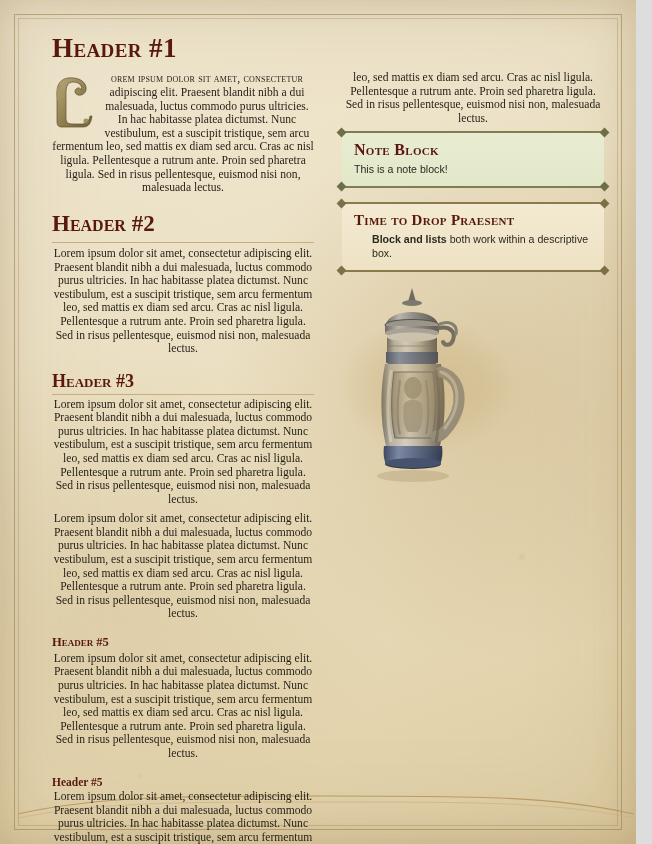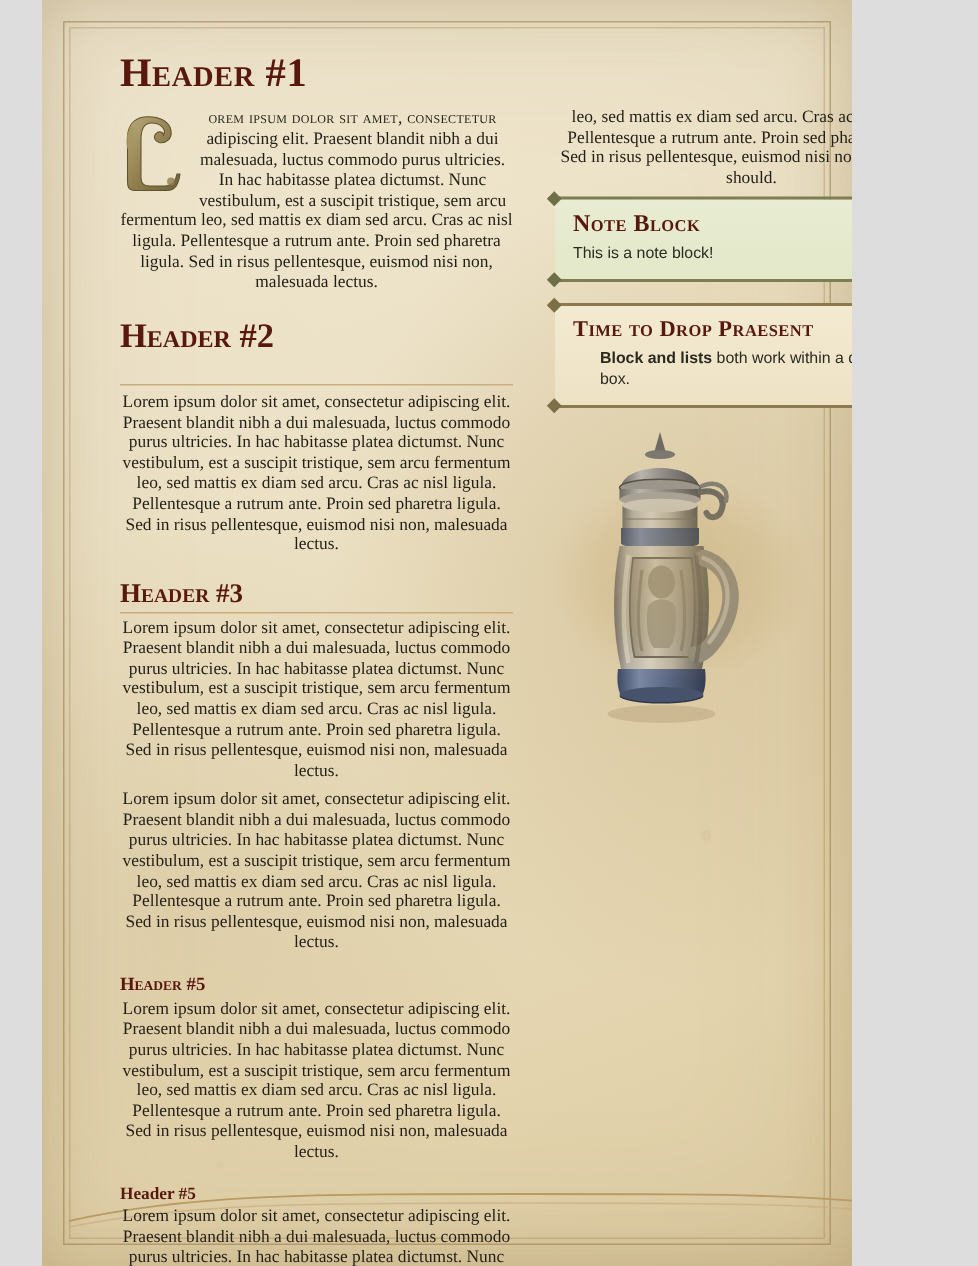--- a/index.html
+++ b/index.html
@@ -8,30 +8,29 @@
   }
   body {
     width: 652px;
     height: 844px;
     overflow: hidden;
     font-family: "Liberation Serif", serif;
     background: #ddd;
   }
   .page {
     position: relative;
-    width: 540px;
+    width: 636px;
     height: 844px;
     box-sizing: border-box;
     background:
       radial-gradient(ellipse 60% 45% at 78% 46%, rgba(196,170,120,0.42) 0%, rgba(196,170,120,0.22) 38%, rgba(196,170,120,0.0) 72%),
       radial-gradient(ellipse 55% 40% at 18% 72%, rgba(200,178,132,0.30) 0%, rgba(200,178,132,0.10) 50%, rgba(200,178,132,0) 78%),
       radial-gradient(ellipse 80% 60% at 50% 10%, rgba(238,228,202,0.65) 0%, rgba(236,224,195,0.1) 70%, rgba(0,0,0,0) 100%),
       linear-gradient(160deg, #efe7d2 0%, #ece2c8 25%, #e9ddbd 55%, #e3d4ae 80%, #dccba2 100%);
     overflow: hidden;
-    margin-left: 28px;
   }
   
   .grain {
     position: absolute;
     inset: 0;
     background-image:
       radial-gradient(circle at 12% 18%, rgba(150,120,70,0.07) 0 2px, rgba(0,0,0,0) 3px),
       radial-gradient(circle at 33% 55%, rgba(150,120,70,0.06) 0 3px, rgba(0,0,0,0) 4px),
       radial-gradient(circle at 68% 28%, rgba(150,120,70,0.05) 0 2px, rgba(0,0,0,0) 3px),
       radial-gradient(circle at 82% 66%, rgba(150,120,70,0.07) 0 3px, rgba(0,0,0,0) 4px),
@@ -103,21 +102,21 @@
   }
   h2.h2 {
     font-family: "Liberation Serif", serif;
     font-variant: small-caps;
     font-weight: bold;
     color: #58180d;
     font-size: 23px;
     margin: 16px 0 4px 0;
     line-height: 1.1;
     border-bottom: 1.5px solid #c9ad7f;
-    padding-bottom: 20px;
+    padding-bottom: 6px;
   }
   h3.h3 {
     font-family: "Liberation Serif", serif;
     font-variant: small-caps;
     font-weight: bold;
     color: #58180d;
     font-size: 18px;
     margin: 16px 0 3px 0;
     line-height: 1.1;
     border-bottom: 1.2px solid #c9ad7f;
@@ -340,21 +339,21 @@
         <p class="body">Lorem ipsum dolor sit amet, consectetur adipiscing elit. Praesent blandit nibh a dui malesuada, luctus commodo purus ultricies. In hac habitasse platea dictumst. Nunc vestibulum, est a suscipit tristique, sem arcu fermentum leo, sed mattis ex diam sed arcu. Cras ac nisl ligula. Pellentesque a rutrum ante. Proin sed pharetra ligula. Sed in risus pellentesque, euismod nisi non, malesuada lectus.</p>
 
         <h5 class="h5">Header #5</h5>
         <p class="body">Lorem ipsum dolor sit amet, consectetur adipiscing elit. Praesent blandit nibh a dui malesuada, luctus commodo purus ultricies. In hac habitasse platea dictumst. Nunc vestibulum, est a suscipit tristique, sem arcu fermentum leo, sed mattis ex diam sed arcu. Cras ac nisl ligula. Pellentesque a rutrum ante. Proin sed pharetra ligula. Sed in risus pellentesque, euismod nisi non, malesuada lectus.</p>
 
         <h6 class="h6">Header #5</h6>
         <p class="body">Lorem ipsum dolor sit amet, consectetur adipiscing elit. Praesent blandit nibh a dui malesuada, luctus commodo purus ultricies. In hac habitasse platea dictumst. Nunc vestibulum, est a suscipit tristique, sem arcu fermentum</p>
       </div>
 
       <div class="col-right">
-        <p class="body">leo, sed mattis ex diam sed arcu. Cras ac nisl ligula. Pellentesque a rutrum ante. Proin sed pharetra ligula. Sed in risus pellentesque, euismod nisi non, malesuada should.</p>
+        <p class="body">leo, sed mattis ex diam sed arcu. Cras ac nisl ligula. Pellentesque a rutrum ante. Proin sed pharetra ligula. Sed in risus pellentesque, euismod nisi non, malesuada lectus.</p>
 
         <div class="note-block">
           <span class="note-corner-bl"></span>
           <span class="note-corner-br"></span>
           <div class="note-title">Note Block</div>
           <p class="note-text">This is a note block!</p>
         </div>
 
         <div class="desc-box">
           <span class="desc-corner-bl"></span>

